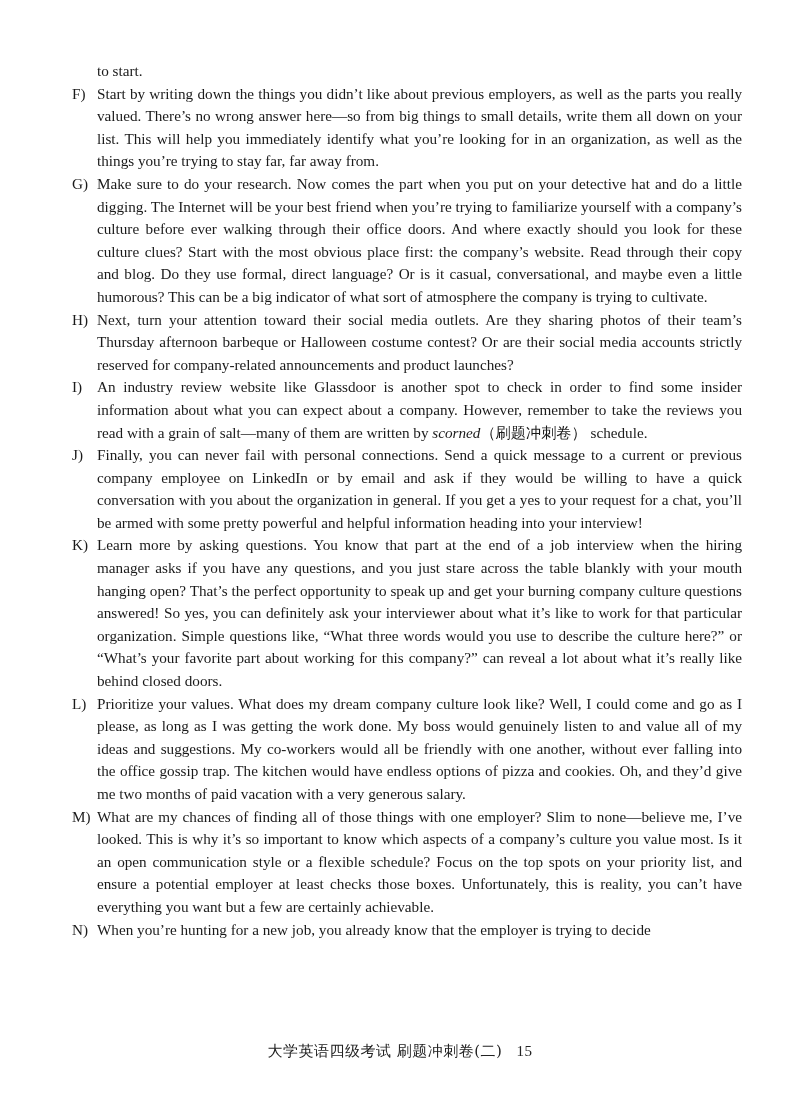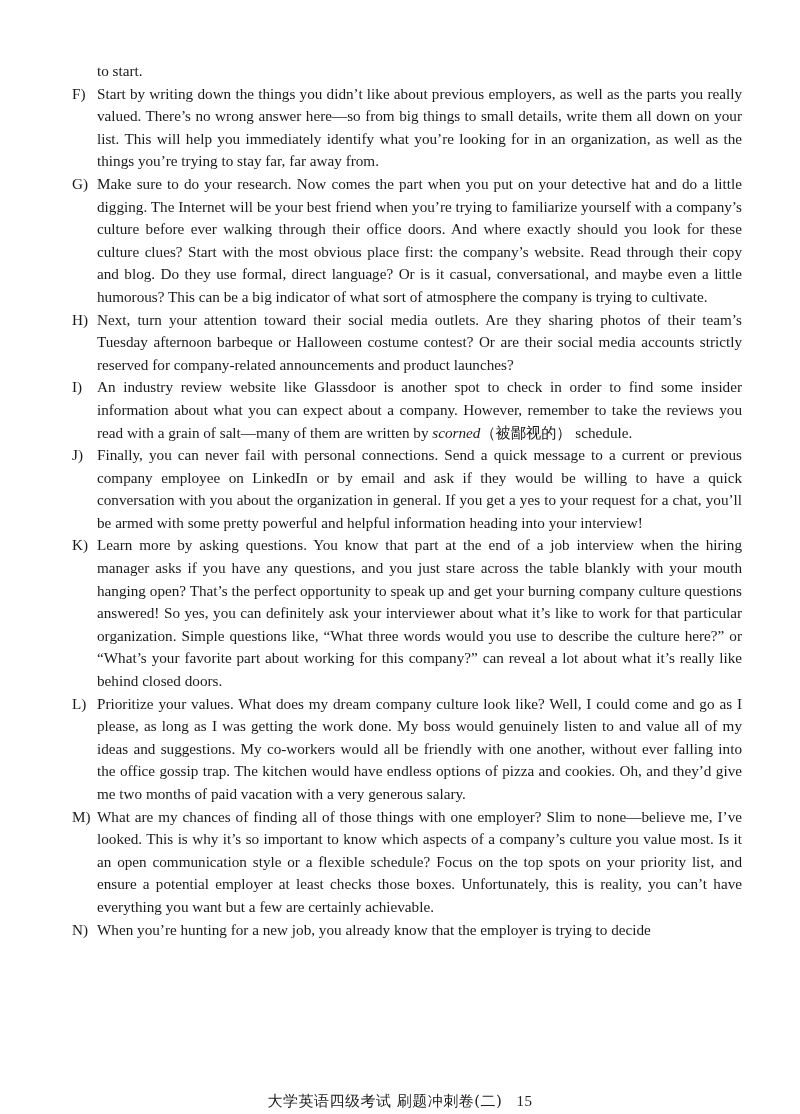--- a/index.html
+++ b/index.html
@@ -43,21 +43,21 @@
     top: 0;
     width: 25px;
   }
   .para .body {
     display: block;
   }
   .footer {
     position: absolute;
     left: 0;
     width: 800px;
-    top: 1092px;
+    top: 1042px;
     text-align: center;
     font-size: 15px;
     font-family: "DejaVu Serif", serif;
     color: #222;
     letter-spacing: 0.5px;
   }
   .footer .pagenum {
     margin-left: 14px;
     font-family: "Liberation Serif", serif;
   }
@@ -74,26 +74,26 @@
     <span class="body">Start by writing down the things you didn’t like about previous employers, as well as the parts you really valued. There’s no wrong answer here—so from big things to small details, write them all down on your list. This will help you immediately identify what you’re looking for in an organization, as well as the things you’re trying to stay far, far away from.</span>
   </div>
 
   <div class="para">
     <span class="label">G)</span>
     <span class="body">Make sure to do your research. Now comes the part when you put on your detective hat and do a little digging. The Internet will be your best friend when you’re trying to familiarize yourself with a company’s culture before ever walking through their office doors. And where exactly should you look for these culture clues? Start with the most obvious place first: the company’s website. Read through their copy and blog. Do they use formal, direct language? Or is it casual, conversational, and maybe even a little humorous? This can be a big indicator of what sort of atmosphere the company is trying to cultivate.</span>
   </div>
 
   <div class="para">
     <span class="label">H)</span>
-    <span class="body">Next, turn your attention toward their social media outlets. Are they sharing photos of their team’s Tuesday afternoon barbeque or Halloween costume contest? Or are their social media accounts strictly reserved for company-related announcements and product launches?</span>
+    <span class="body">Next, turn your attention toward their social media outlets. Are they sharing photos of their team’s Thursday afternoon barbeque or Halloween costume contest? Or are their social media accounts strictly reserved for company-related announcements and product launches?</span>
   </div>
 
   <div class="para">
     <span class="label">I)</span>
-    <span class="body"><span>An industry review website like Glassdoor is another spot to check in order to find some insider information about what you can expect about a company. However, remember to take the reviews you read with a grain of salt—many of them are written by </span><em>scorned</em><span>（被鄙视的）</span><span> schedule.</span></span>
+    <span class="body"><span>An industry review website like Glassdoor is another spot to check in order to find some insider information about what you can expect about a company. However, remember to take the reviews you read with a grain of salt—many of them are written by </span><em>scorned</em><span>（刷题冲刺卷）</span><span> schedule.</span></span>
   </div>
 
   <div class="para">
     <span class="label">J)</span>
     <span class="body">Finally, you can never fail with personal connections. Send a quick message to a current or previous company employee on LinkedIn or by email and ask if they would be willing to have a quick conversation with you about the organization in general. If you get a yes to your request for a chat, you’ll be armed with some pretty powerful and helpful information heading into your interview!</span>
   </div>
 
   <div class="para">
     <span class="label">K)</span>
     <span class="body">Learn more by asking questions. You know that part at the end of a job interview when the hiring manager asks if you have any questions, and you just stare across the table blankly with your mouth hanging open? That’s the perfect opportunity to speak up and get your burning company culture questions answered! So yes, you can definitely ask your interviewer about what it’s like to work for that particular organization. Simple questions like, “What three words would you use to describe the culture here?” or “What’s your favorite part about working for this company?” can reveal a lot about what it’s really like behind closed doors.</span>

